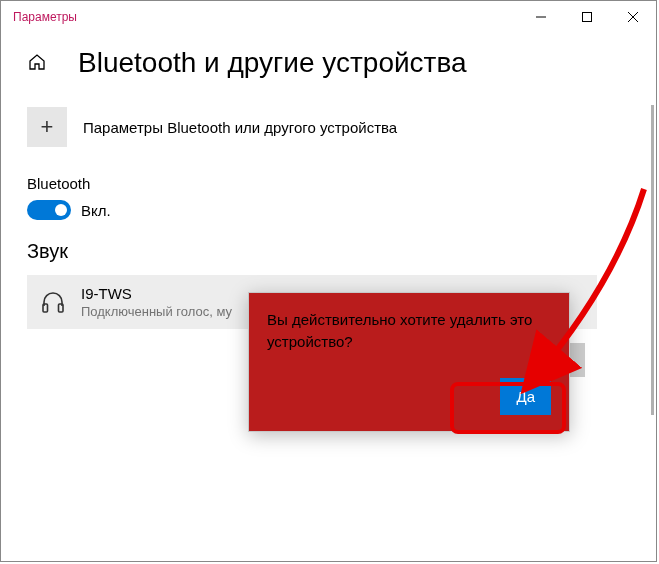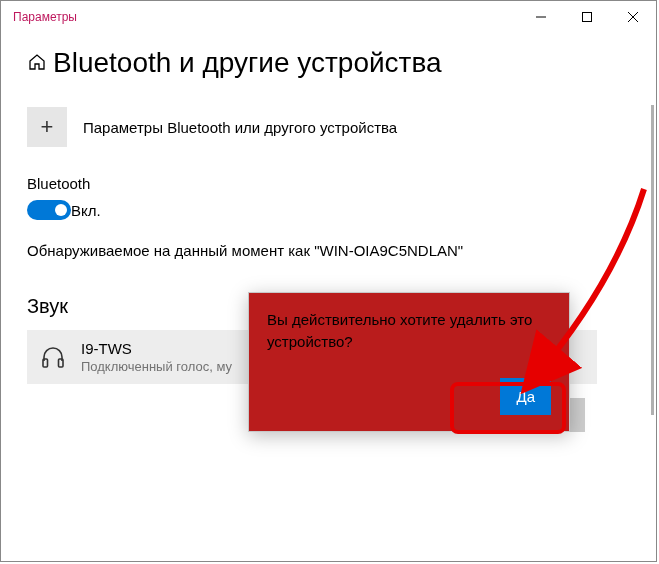--- a/index.html
+++ b/index.html
@@ -47,21 +47,21 @@
     position: absolute;
     right: 2px;
     top: 72px;
     width: 3px;
     height: 310px;
     background: #b0b0b0;
   }
   .page-header {
     display: flex;
     align-items: center;
-    gap: 6px;
+    gap: 31px;
     margin-bottom: 28px;
   }
   .home-icon {
     font-size: 18px;
     line-height: 1;
   }
   .page-title {
     font-size: 28px;
     font-weight: 400;
   }
@@ -80,20 +80,21 @@
     justify-content: center;
     font-size: 22px;
     color: #333;
   }
   .add-label { font-size: 15px; }
   .bt-section { margin-bottom: 20px; margin-top: 28px; }
   .bt-label { font-size: 15px; margin-bottom: 8px; }
   .toggle {
     display: flex;
     align-items: center;
+    gap: 10px;
   }
   .toggle-pill {
     width: 44px;
     height: 20px;
     background: #0078d7;
     border-radius: 10px;
     position: relative;
   }
   .toggle-knob {
     position: absolute;
@@ -239,21 +240,20 @@
     <div class="bt-section">
       <div class="bt-label">Bluetooth</div>
       <div class="toggle">
         <div class="toggle-pill">
           <div class="toggle-knob"></div>
         </div>
         <span class="toggle-text">Вкл.</span>
       </div>
     </div>
 
-    <div class="discover-text">Обнаруживаемое на данный момент как "WIN-OIA9C5NDLAN"</div>
 
     <div class="section-heading">Звук</div>
 
     <div class="device-item">
       <div class="device-icon">
         <svg width="26" height="26" viewBox="0 0 26 26">
           <path d="M4 17 V13 a9 9 0 0 1 18 0 V17" fill="none" stroke="#333" stroke-width="1.6"></path>
           <rect x="3" y="15" width="4.5" height="8" rx="1" fill="none" stroke="#333" stroke-width="1.6"></rect>
           <rect x="18.5" y="15" width="4.5" height="8" rx="1" fill="none" stroke="#333" stroke-width="1.6"></rect>
         </svg>

